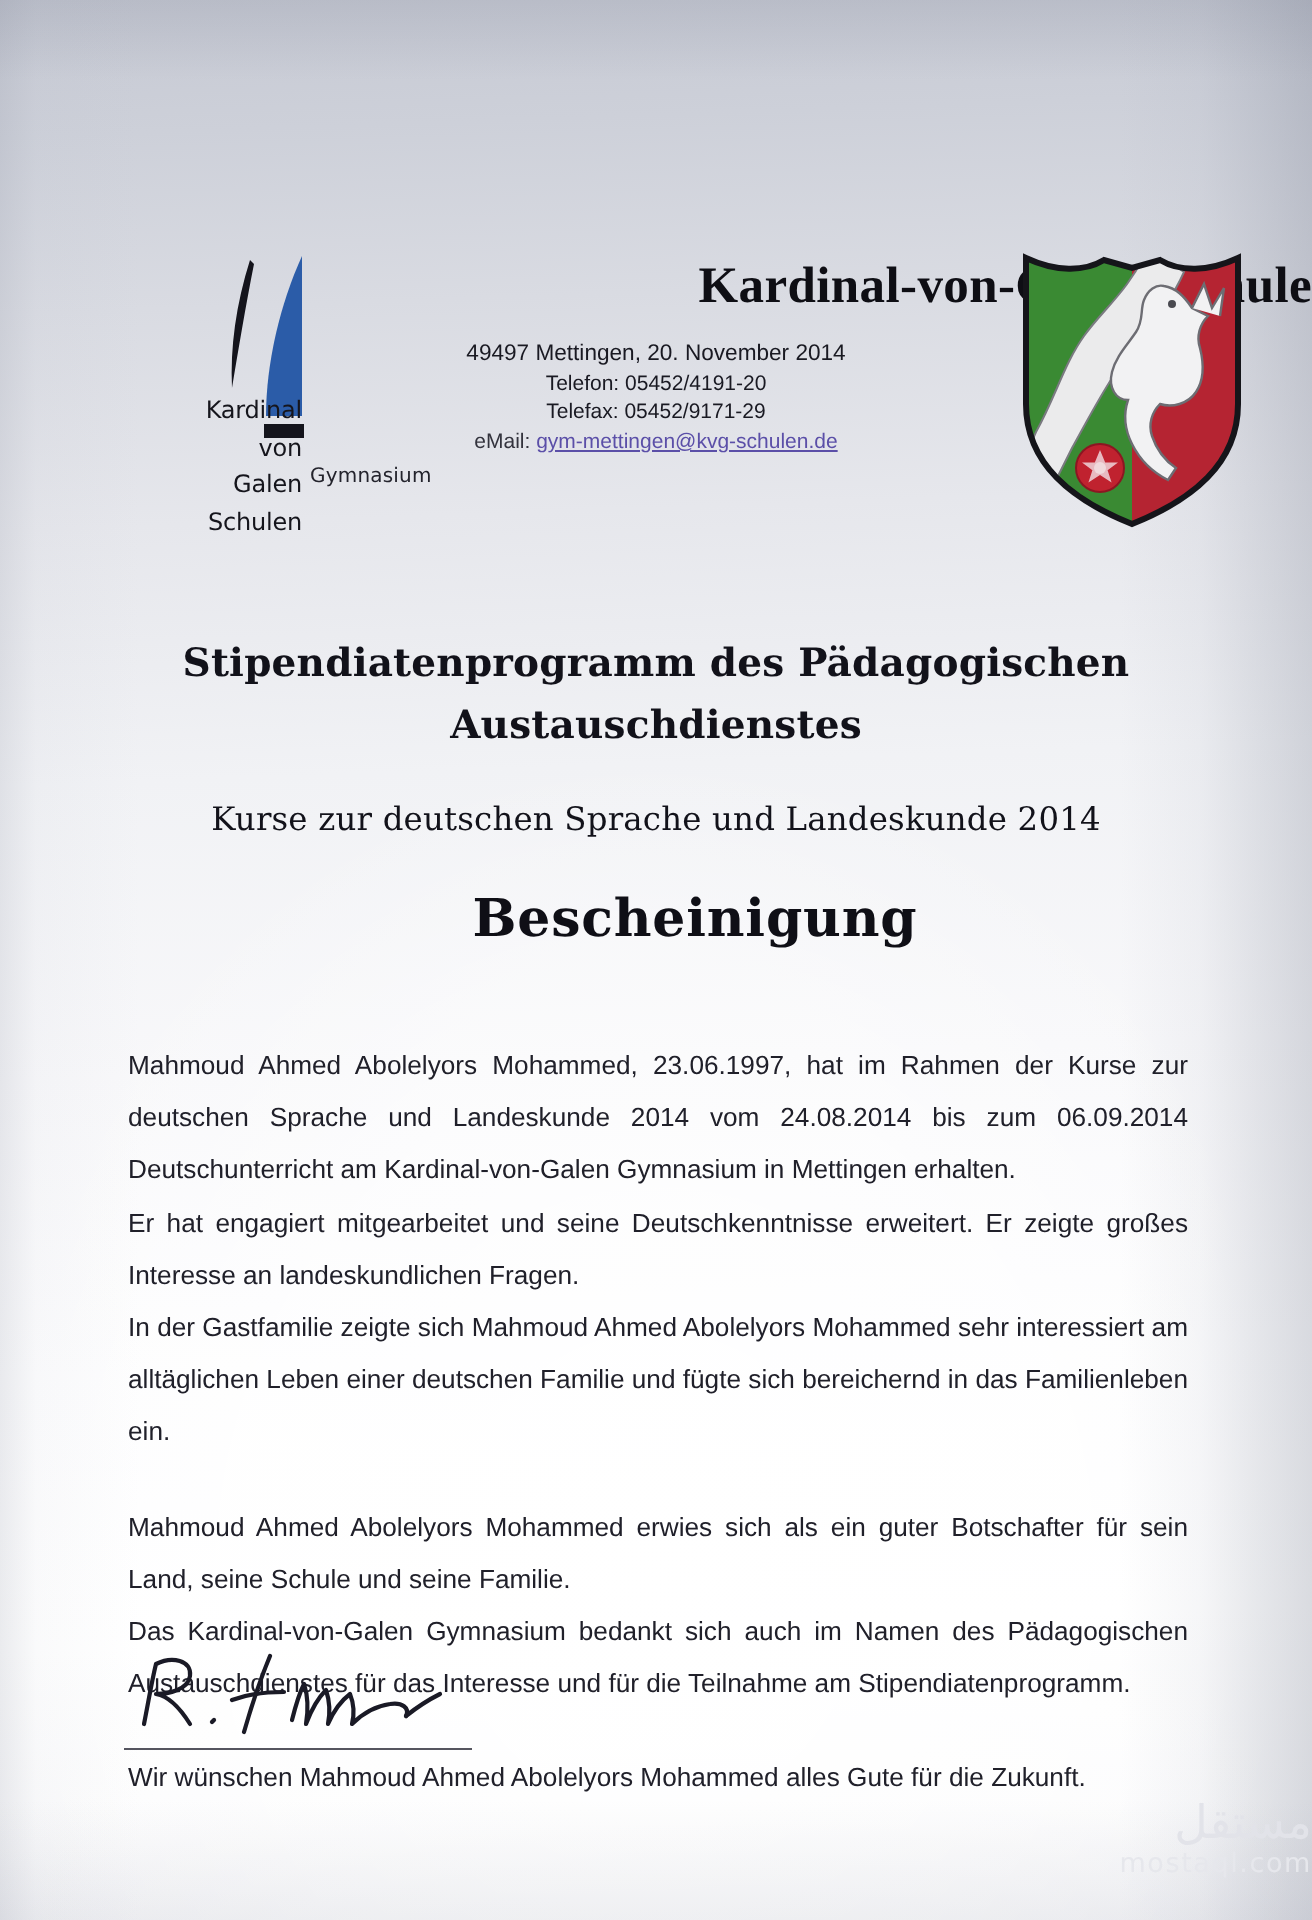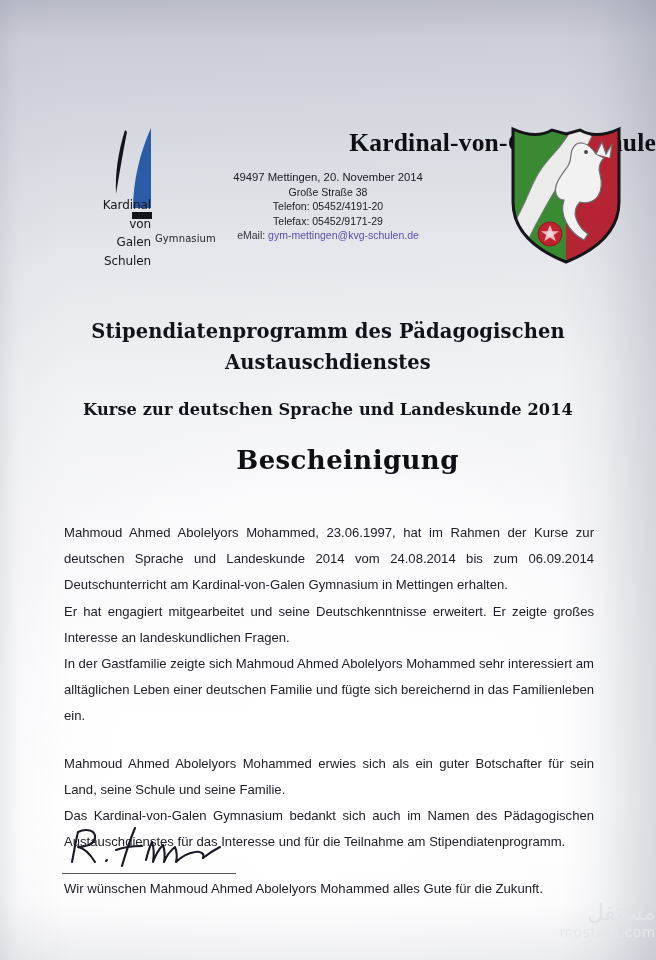--- a/index.html
+++ b/index.html
@@ -120,20 +120,21 @@
     top: 52px;
     text-align: center;
     font-size: 10.5px;
     line-height: 14.6px;
     color: #191922;
   }
   .school-address .addr-strong { font-weight: normal; font-size: 11.3px; }
   .school-address .mail-label { color: #33333d; margin-top: 11px; }
   .school-address .mail-link {
     color: #5b4fa8;
+    text-decoration: underline;
     text-underline-offset: 1px;
   }
 
   .crest {
     position: absolute;
     left: 508px;
     top: 6px;
     width: 116px;
     height: 142px;
   }
@@ -150,21 +151,21 @@
     font-weight: bold;
     font-size: 19.5px;
     line-height: 31px;
     letter-spacing: 0.1px;
     color: #12121a;
   }
   .title-sub {
     margin-top: 22px;
     text-align: center;
     font-family: "DejaVu Serif", "Liberation Serif", serif;
-    font-weight: bold;
+    font-weight: normal;
     font-size: 16.2px;
     letter-spacing: 0.1px;
     color: #12121a;
   }
   .title-doc {
     margin-top: 26px;
     text-align: center;
     font-family: "DejaVu Serif", "Liberation Serif", serif;
     font-weight: bold;
     font-size: 26px;
@@ -251,21 +252,20 @@
         <div>Galen</div>
         <div>Schulen</div>
       </div>
       <div class="logo-gym">Gymnasium</div>
     </div>
 
     <div class="school-name">Kardinal-von-Galen-Schule</div>
 
     <div class="school-address">
       <div class="addr-strong">49497 Mettingen, 20. November 2014</div>
-      <div>Große Straße 38</div>
       <div>Telefon: 05452/4191-20</div>
       <div>Telefax: 05452/9171-29</div>
       <div>
         <span class="mail-label">eMail:</span>
         <span class="mail-link">gym-mettingen@kvg-schulen.de</span>
       </div>
     </div>
 
     <svg class="crest" viewBox="0 0 116 142">
       <defs>

